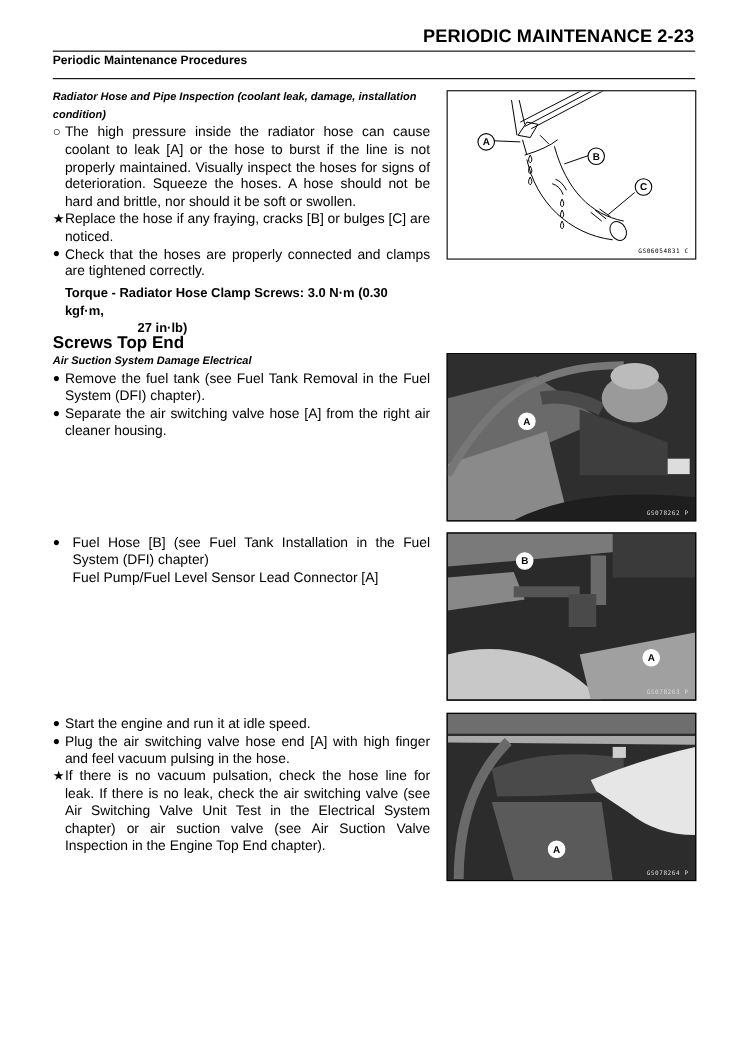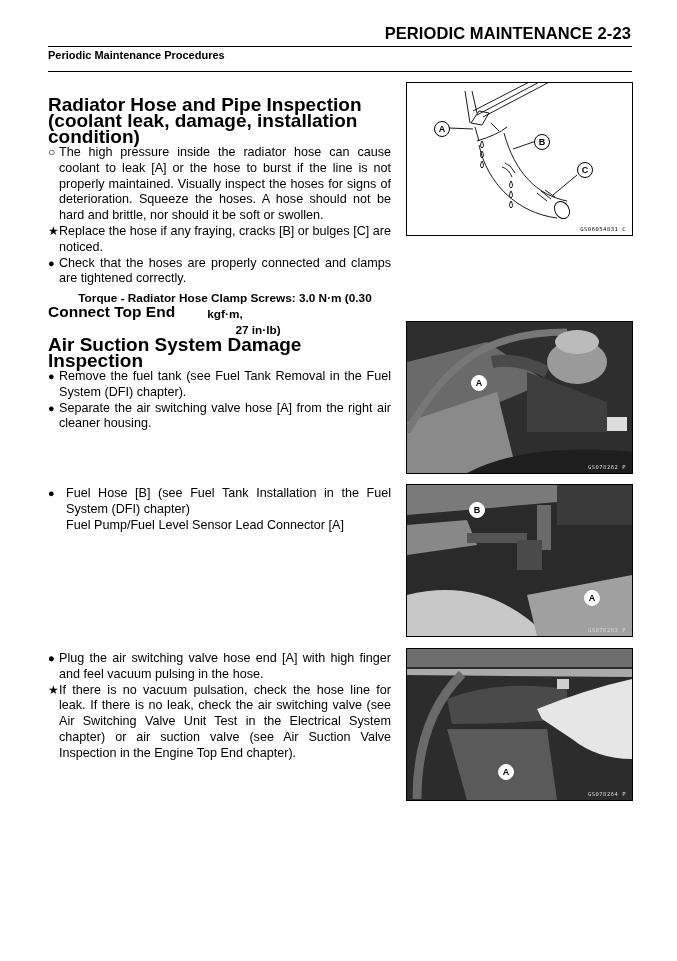--- a/index.html
+++ b/index.html
@@ -2,28 +2,28 @@
 <html><head>
 <meta charset="utf-8">
 <style>
   html, body { margin: 0; padding: 0; background: #ffffff; }
   body { width: 677px; height: 961px; position: relative; overflow: hidden;
          font-family: "Liberation Sans", sans-serif; color: #000; }
   .page-header { position: absolute; right: 46px; top: 24px; font-size: 16.5px; font-weight: bold; letter-spacing: 0.1px; padding-left: 44px; }
   .rule { position: absolute; left: 48px; width: 584px; height: 0; border-top: 1.3px solid #000; }
   .section-title { position: absolute; left: 48px; top: 49px; font-size: 11px; font-weight: bold; }
   .col { position: absolute; left: 48px; width: 343px; font-size: 12.6px; line-height: 15.8px; }
-  .sub-title { font-weight: bold; font-size: 19px; line-height: 16px; margin-top: 16px; }
+  .sub-title { font-weight: bold; font-style: italic; font-size: 10px; line-height: 16px; }
   .h2 { font-weight: bold; font-size: 15.5px; line-height: 19px; }
   .item { position: relative; padding-left: 11px; text-align: justify; }
   .item .mark { position: absolute; left: 0; top: 0; font-size: 11px; }
   .item.note .mark { font-size: 12px; }
   .item.star .mark { font-size: 12px; }
   .sub-line { padding-left: 18px; }
-  .torque { padding-left: 11px; font-weight: bold; font-size: 11.8px; line-height: 15.8px; margin-top: 4px; text-align: center; }
+  .torque { padding-left: 11px; font-weight: bold; font-size: 11.8px; line-height: 15.8px; margin-top: 4px; }
   .torque .cont { padding-left: 66px; display: block; }
   .figure { position: absolute; left: 406px; width: 225px; border: 1.2px solid #000; overflow: hidden; background: #fff; }
   .fig-code { position: absolute; right: 6px; bottom: 3px; font-family: "DejaVu Sans Mono", monospace; font-size: 5.5px; letter-spacing: 0.5px; }
   .photo .fig-code { color: #d8d8d8; }
   .callout { position: absolute; width: 14px; height: 14px; border-radius: 50%; border: 1px solid #000; background: #fff;
              font-size: 9px; font-weight: bold; text-align: center; line-height: 14px; }
 </style>
 </head>
 <body>
 
@@ -72,22 +72,22 @@
       <path d="M104 98 q-3 5 0 7 q3 -2 0 -7 M104 108 q-3 5 0 7 q3 -2 0 -7 M104 118 q-3 5 0 7 q3 -2 0 -7"></path>
     </g>
   </svg>
   <div class="callout" style="left:27px;top:38px">A</div>
   <div class="callout" style="left:127px;top:51px">B</div>
   <div class="callout" style="left:170px;top:79px">C</div>
   <div class="fig-code">GS06054831 C</div>
 </div>
 
 <div class="col" style="top:302px">
-  <div class="h2">Connect Top End</div>
-  <div class="sub-title">Air Suction System Damage Inspection</div>
+  <div class="h2">Screws Top End</div>
+  <div class="sub-title">Air Suction System Damage Electrical</div>
   <div class="item">
     <span class="mark">●</span>
     <span>Remove the fuel tank (see Fuel Tank Removal in the Fuel System (DFI) chapter).</span>
   </div>
   <div class="item">
     <span class="mark">●</span>
     <span>Separate the air switching valve hose [A] from the right air cleaner housing.</span>
   </div>
 </div>
 
@@ -95,20 +95,21 @@
   <div class="item">
     <span class="mark">●</span>
   </div>
   <div class="sub-line" style="text-align:justify">Fuel Hose [B] (see Fuel Tank Installation in the Fuel System (DFI) chapter)</div>
   <div class="sub-line">Fuel Pump/Fuel Level Sensor Lead Connector [A]</div>
 </div>
 
 <div class="col" style="top:651px">
   <div class="item">
     <span class="mark">●</span>
+    <span>Start the engine and run it at idle speed.</span>
   </div>
   <div class="item">
     <span class="mark">●</span>
     <span>Plug the air switching valve hose end [A] with high finger and feel vacuum pulsing in the hose.</span>
   </div>
   <div class="item star">
     <span class="mark">★</span>
     <span>If there is no vacuum pulsation, check the hose line for leak. If there is no leak, check the air switching valve (see Air Switching Valve Unit Test in the Electrical System chapter) or air suction valve (see Air Suction Valve Inspection in the Engine Top End chapter).</span>
   </div>
 </div>

